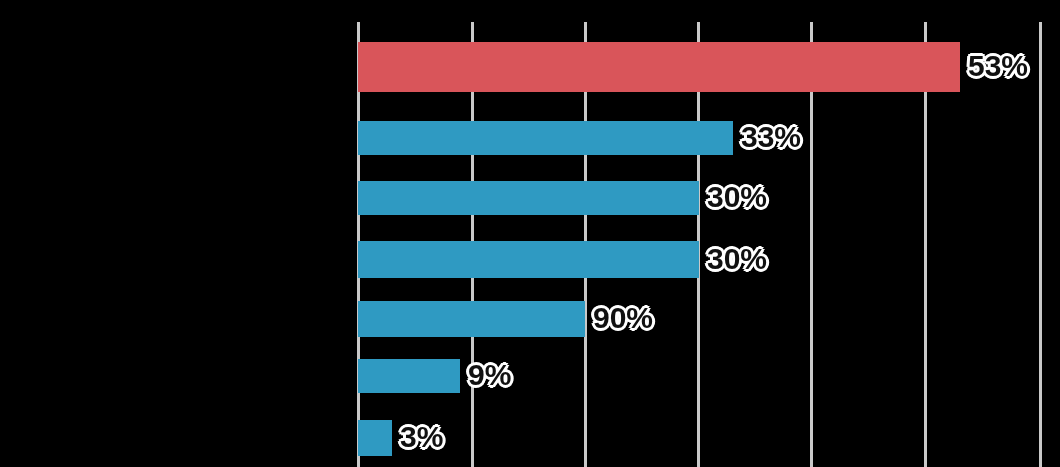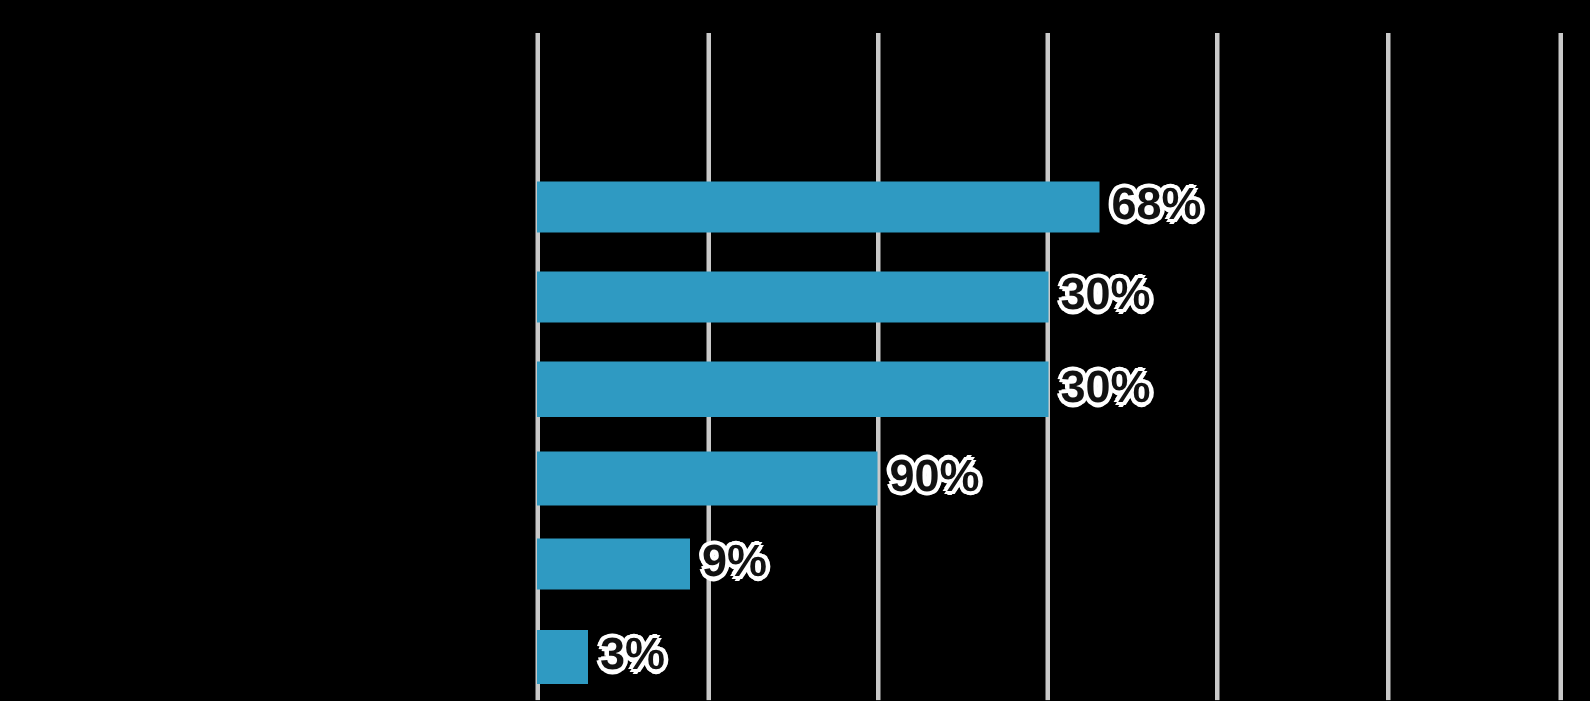--- a/index.html
+++ b/index.html
@@ -91,24 +91,29 @@
       <div class="gridline" style="left: 357px; background: rgb(201, 201, 201);"></div>
       <div class="gridline" style="left: 471px; background: rgb(201, 201, 201);"></div>
       <div class="gridline" style="left: 584px; background: rgb(201, 201, 201);"></div>
       <div class="gridline" style="left: 697px; background: rgb(201, 201, 201);"></div>
       <div class="gridline" style="left: 810px; background: rgb(201, 201, 201);"></div>
       <div class="gridline" style="left: 924px; background: rgb(201, 201, 201);"></div>
       <div class="gridline" style="left: 1039px; background: rgb(201, 201, 201);"></div>
     </div>
 
   <div class="plot">
+      <div class="bar-row" style="top: 42px; height: 50px;">
+        <div class="cat-label" style="top: 14.5px; color: rgb(7, 7, 7);"></div>
+        <div class="bar red" style="left: 358px; width: 602px; height: 50px; background: rgb(217, 85, 90);"></div>
+        <div class="value-label" style="left: 968px; top: 9px; color: rgb(17, 17, 17);">53%</div>
+      </div>
       <div class="bar-row" style="top: 121px; height: 34px;">
         <div class="cat-label" style="top: 6.5px; color: rgb(7, 7, 7);"></div>
         <div class="bar blue" style="left: 358px; width: 375px; height: 34px; background: rgb(47, 154, 194);"></div>
-        <div class="value-label" style="left: 741px; top: 1px; color: rgb(17, 17, 17);">68%</div>
+        <div class="value-label" style="left: 741px; top: 1px; color: rgb(17, 17, 17);">33%</div>
       </div>
       <div class="bar-row" style="top: 181px; height: 34px;">
         <div class="cat-label" style="top: 6.5px; color: rgb(7, 7, 7);"></div>
         <div class="bar blue" style="left: 358px; width: 341px; height: 34px; background: rgb(47, 154, 194);"></div>
         <div class="value-label" style="left: 707px; top: 1px; color: rgb(17, 17, 17);">30%</div>
       </div>
       <div class="bar-row" style="top: 241px; height: 37px;">
         <div class="cat-label" style="top: 8px; color: rgb(7, 7, 7);"></div>
         <div class="bar blue" style="left: 358px; width: 341px; height: 37px; background: rgb(47, 154, 194);"></div>
         <div class="value-label" style="left: 707px; top: 2.5px; color: rgb(17, 17, 17);">30%</div>

